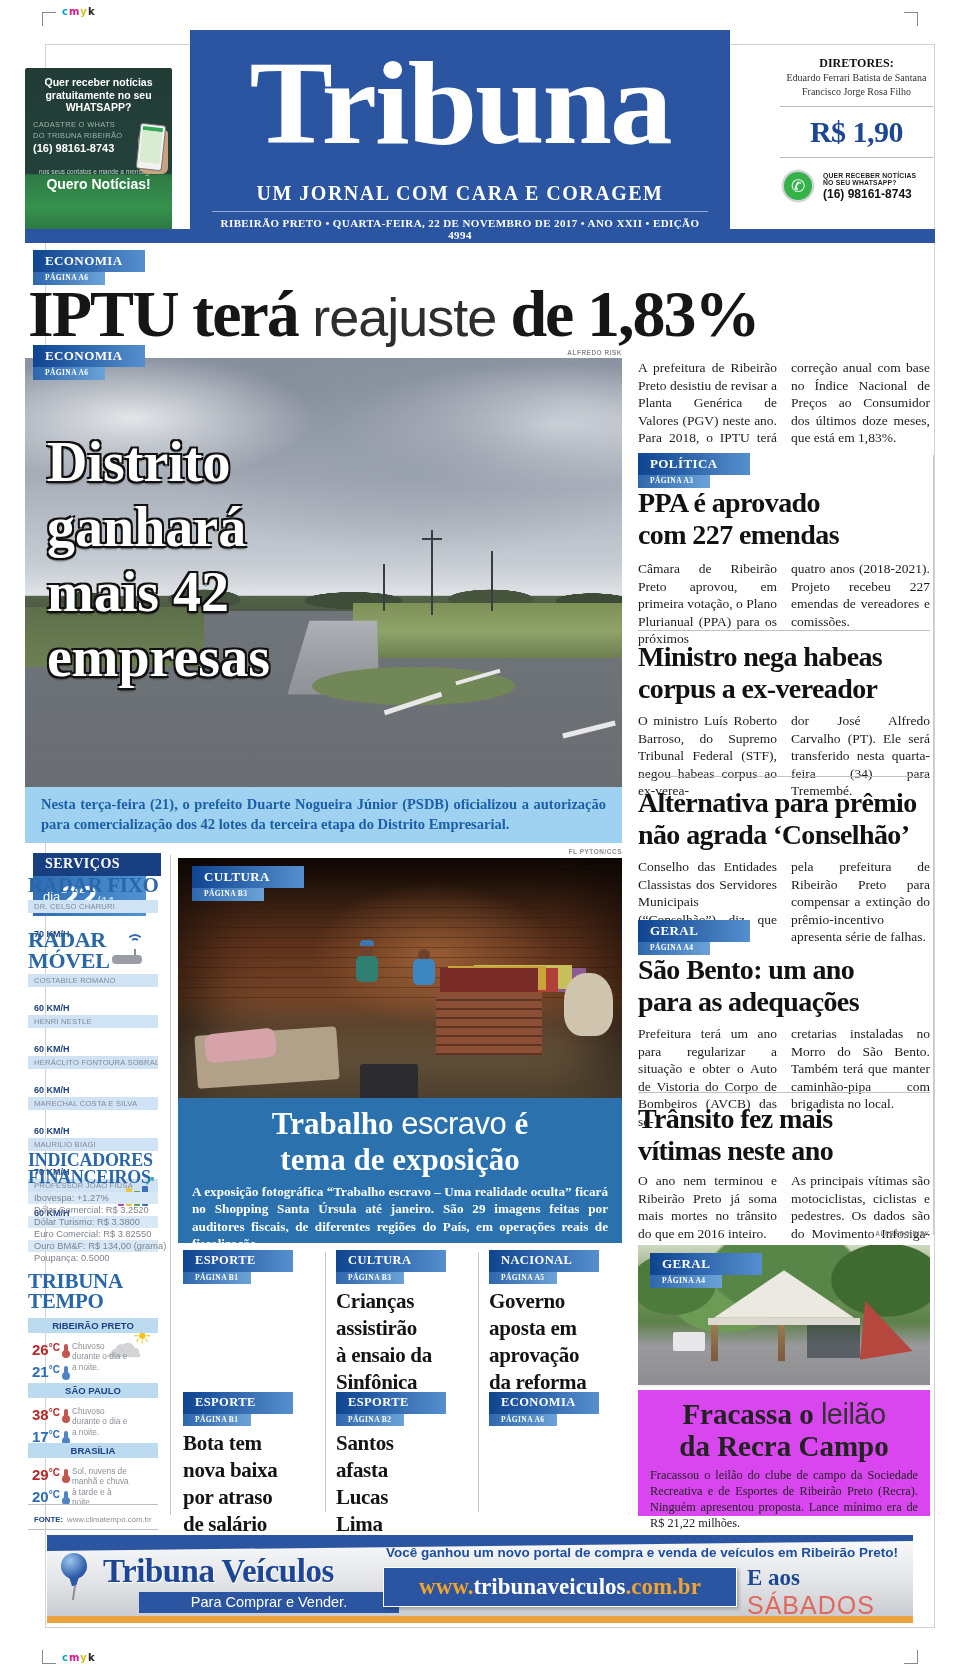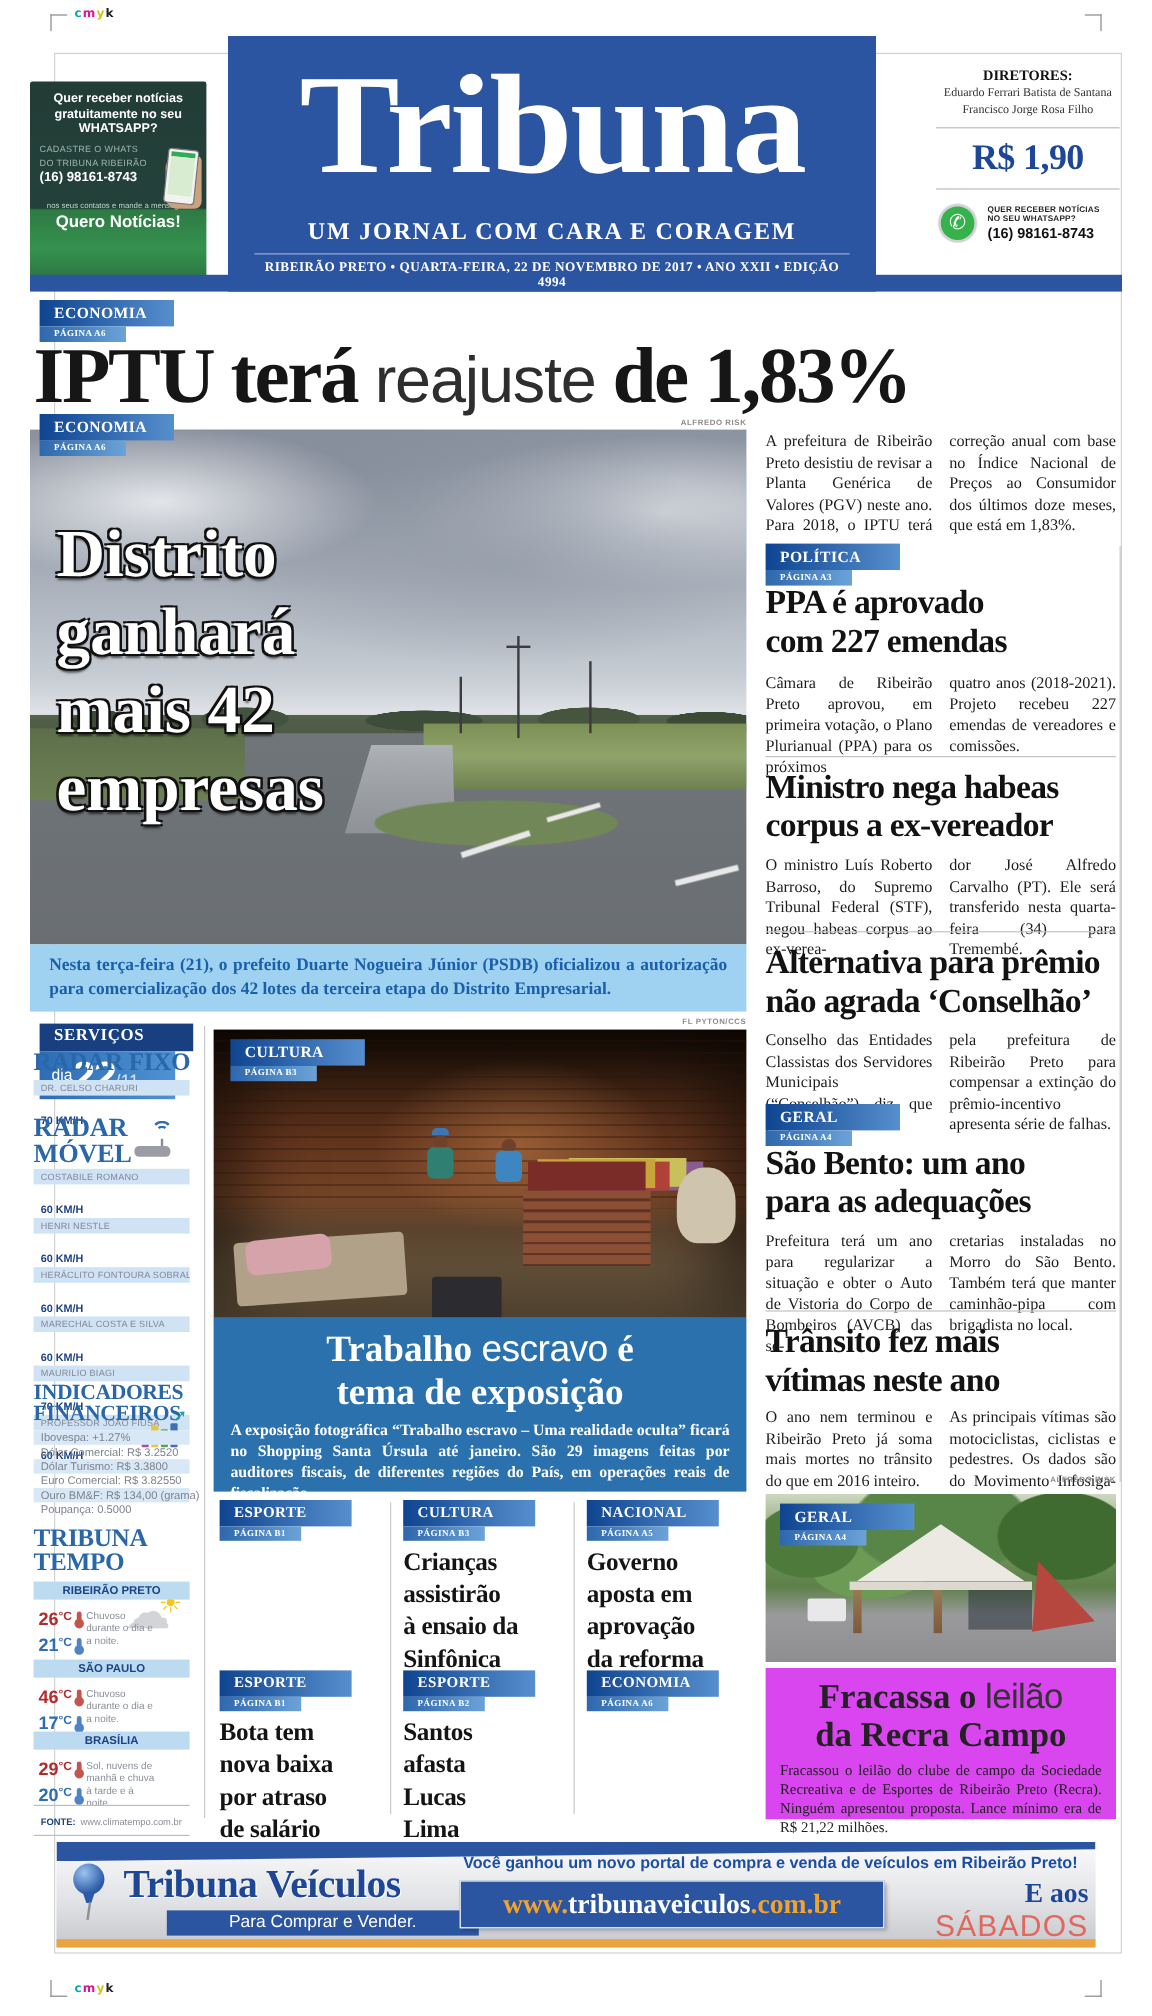--- a/index.html
+++ b/index.html
@@ -192,21 +192,21 @@
   .pin-stem{position:absolute;left:22px;top:42px;width:10px;height:9px;background:#2a5aa8;clip-path:polygon(0 0,100% 0,70% 100%,30% 100%)}
   .pin-needle{position:absolute;left:26px;top:50px;width:2px;height:15px;background:#8a8f98;transform:rotate(8deg)}
   .brand{position:absolute;left:56px;top:18px;font-weight:700;font-size:33px;color:#1d4796;letter-spacing:-.5px;text-shadow:1px 1px 0 #fff}
   .tagline{position:absolute;left:92px;top:57px;width:260px;height:21px;background:#2b55a1;color:#fff;
     font:400 14.5px/21px "Liberation Sans",sans-serif;text-align:center}
   .bpromo{position:absolute;left:330px;top:10px;width:530px;text-align:center;
     font:700 13.5px "Liberation Sans",sans-serif;color:#1d4fa0}
   .burl{position:absolute;left:336px;top:32px;width:354px;height:40px;background:#2b55a1;border:1px solid #fff;
     font-weight:700;font-size:23px;line-height:38px;text-align:center;box-shadow:2px 2px 3px rgba(0,0,0,.25)}
   .burl .o{color:#f0a32e}.burl .w{color:#fff}
-  .bsat{position:absolute;left:700px;top:30px;width:160px;text-align:right}
+  .bsat{position:absolute;left:700px;top:30px;width:160px;text-align:left}
   .bsat .s1{font-weight:700;font-size:23px;color:#1d4796}
   .bsat .s2{font-family:"Liberation Sans",sans-serif;font-weight:400;font-size:25px;color:#e0685c;letter-spacing:1px}
   .bsat .s3{font-style:italic;font-weight:700;font-size:12.5px;color:#1d4796;margin-top:2px}
 </style>
 </head>
 <body>
 
 <div class="page">
 
   <div class="abs frame"></div>
@@ -366,21 +366,21 @@
         <div class="wtemp-hi"><span>26</span><span class="dg">°C</span><span class="thermo red"></span></div>
         <div class="wtemp-lo" style="margin-top:5px"><span>21</span><span class="dg">°C</span><span class="thermo blue"></span></div>
       </div>
       <div class="wdesc">Chuvoso durante o dia e a noite.</div>
     </div>
   </div>
   <div class="abs" style="left:28px;top:1383px">
     <div class="wband">SÃO PAULO</div>
     <div style="display:flex;gap:2px;margin-top:8px;padding-left:4px">
       <div>
-        <div class="wtemp-hi"><span>46</span><span class="dg">°C</span><span class="thermo red"></span></div>
+        <div class="wtemp-hi"><span>38</span><span class="dg">°C</span><span class="thermo red"></span></div>
         <div class="wtemp-lo" style="margin-top:5px"><span>17</span><span class="dg">°C</span><span class="thermo blue"></span></div>
       </div>
       <div class="wdesc">Chuvoso durante o dia e a noite.</div>
     </div>
   </div>
   <div class="abs" style="left:28px;top:1443px">
     <div class="wband">BRASÍLIA</div>
     <div style="display:flex;gap:2px;margin-top:8px;padding-left:4px">
       <div>
         <div class="wtemp-hi"><span>29</span><span class="dg">°C</span><span class="thermo red"></span></div>

